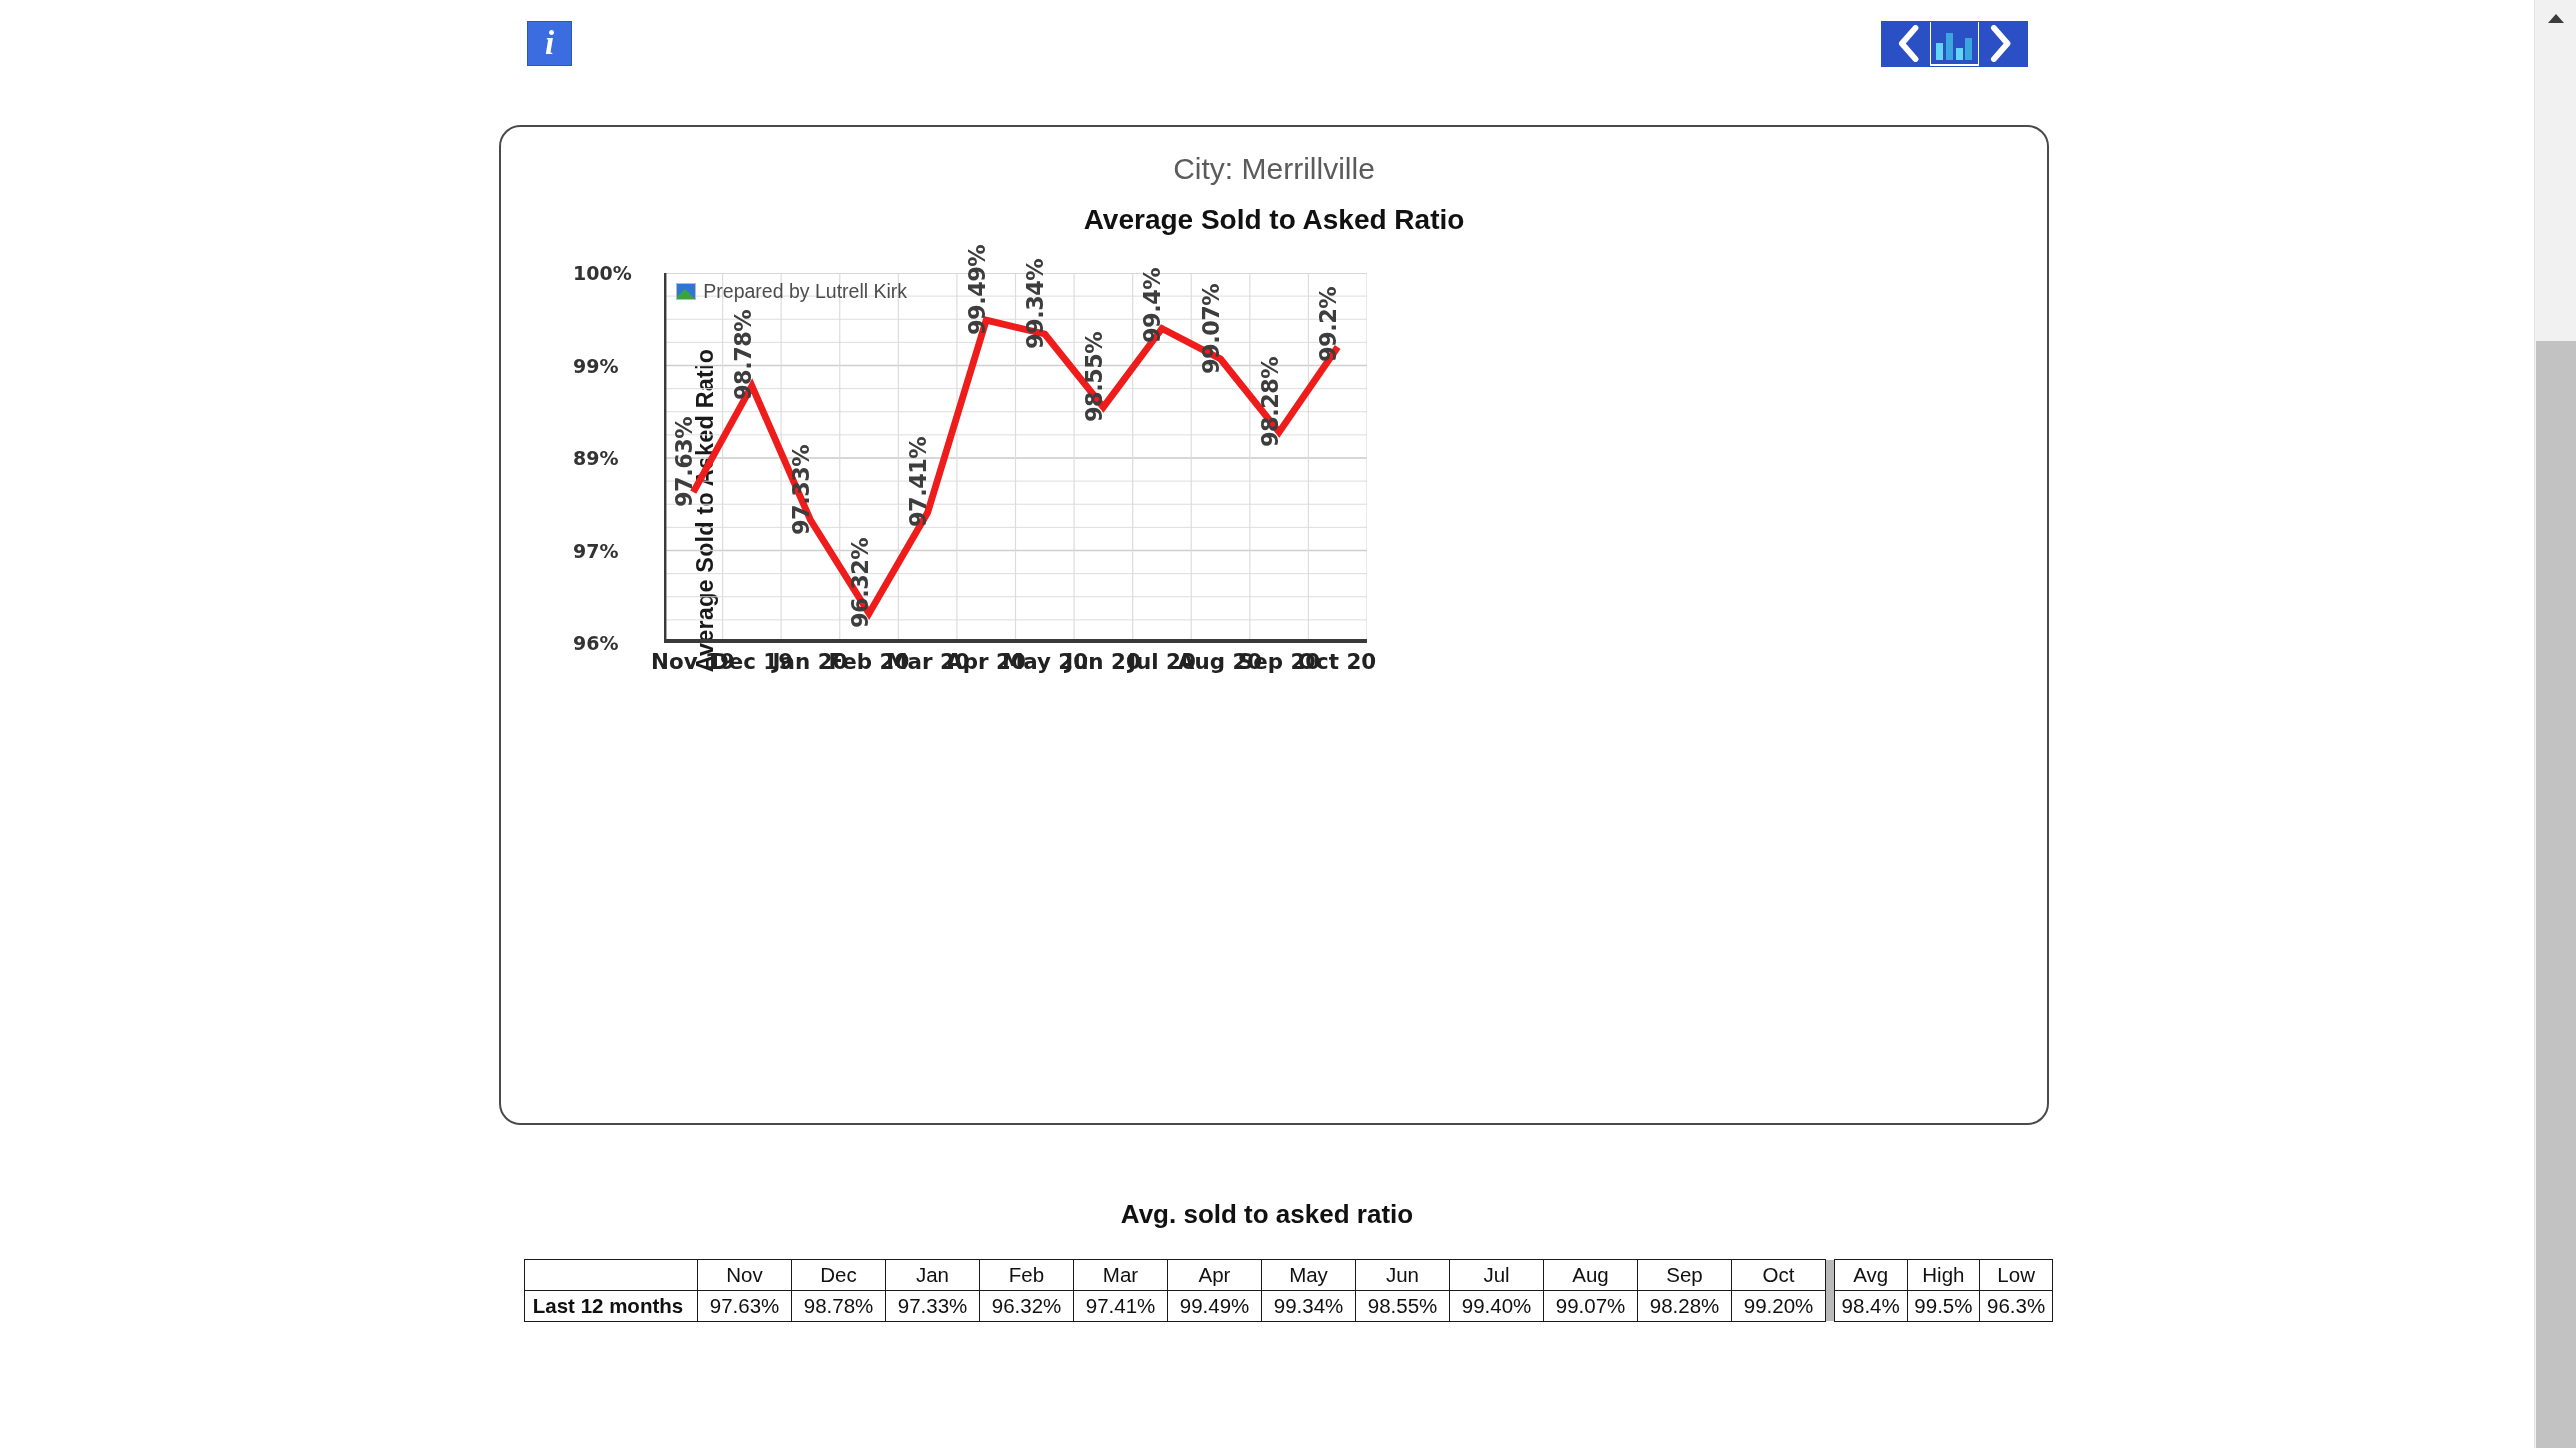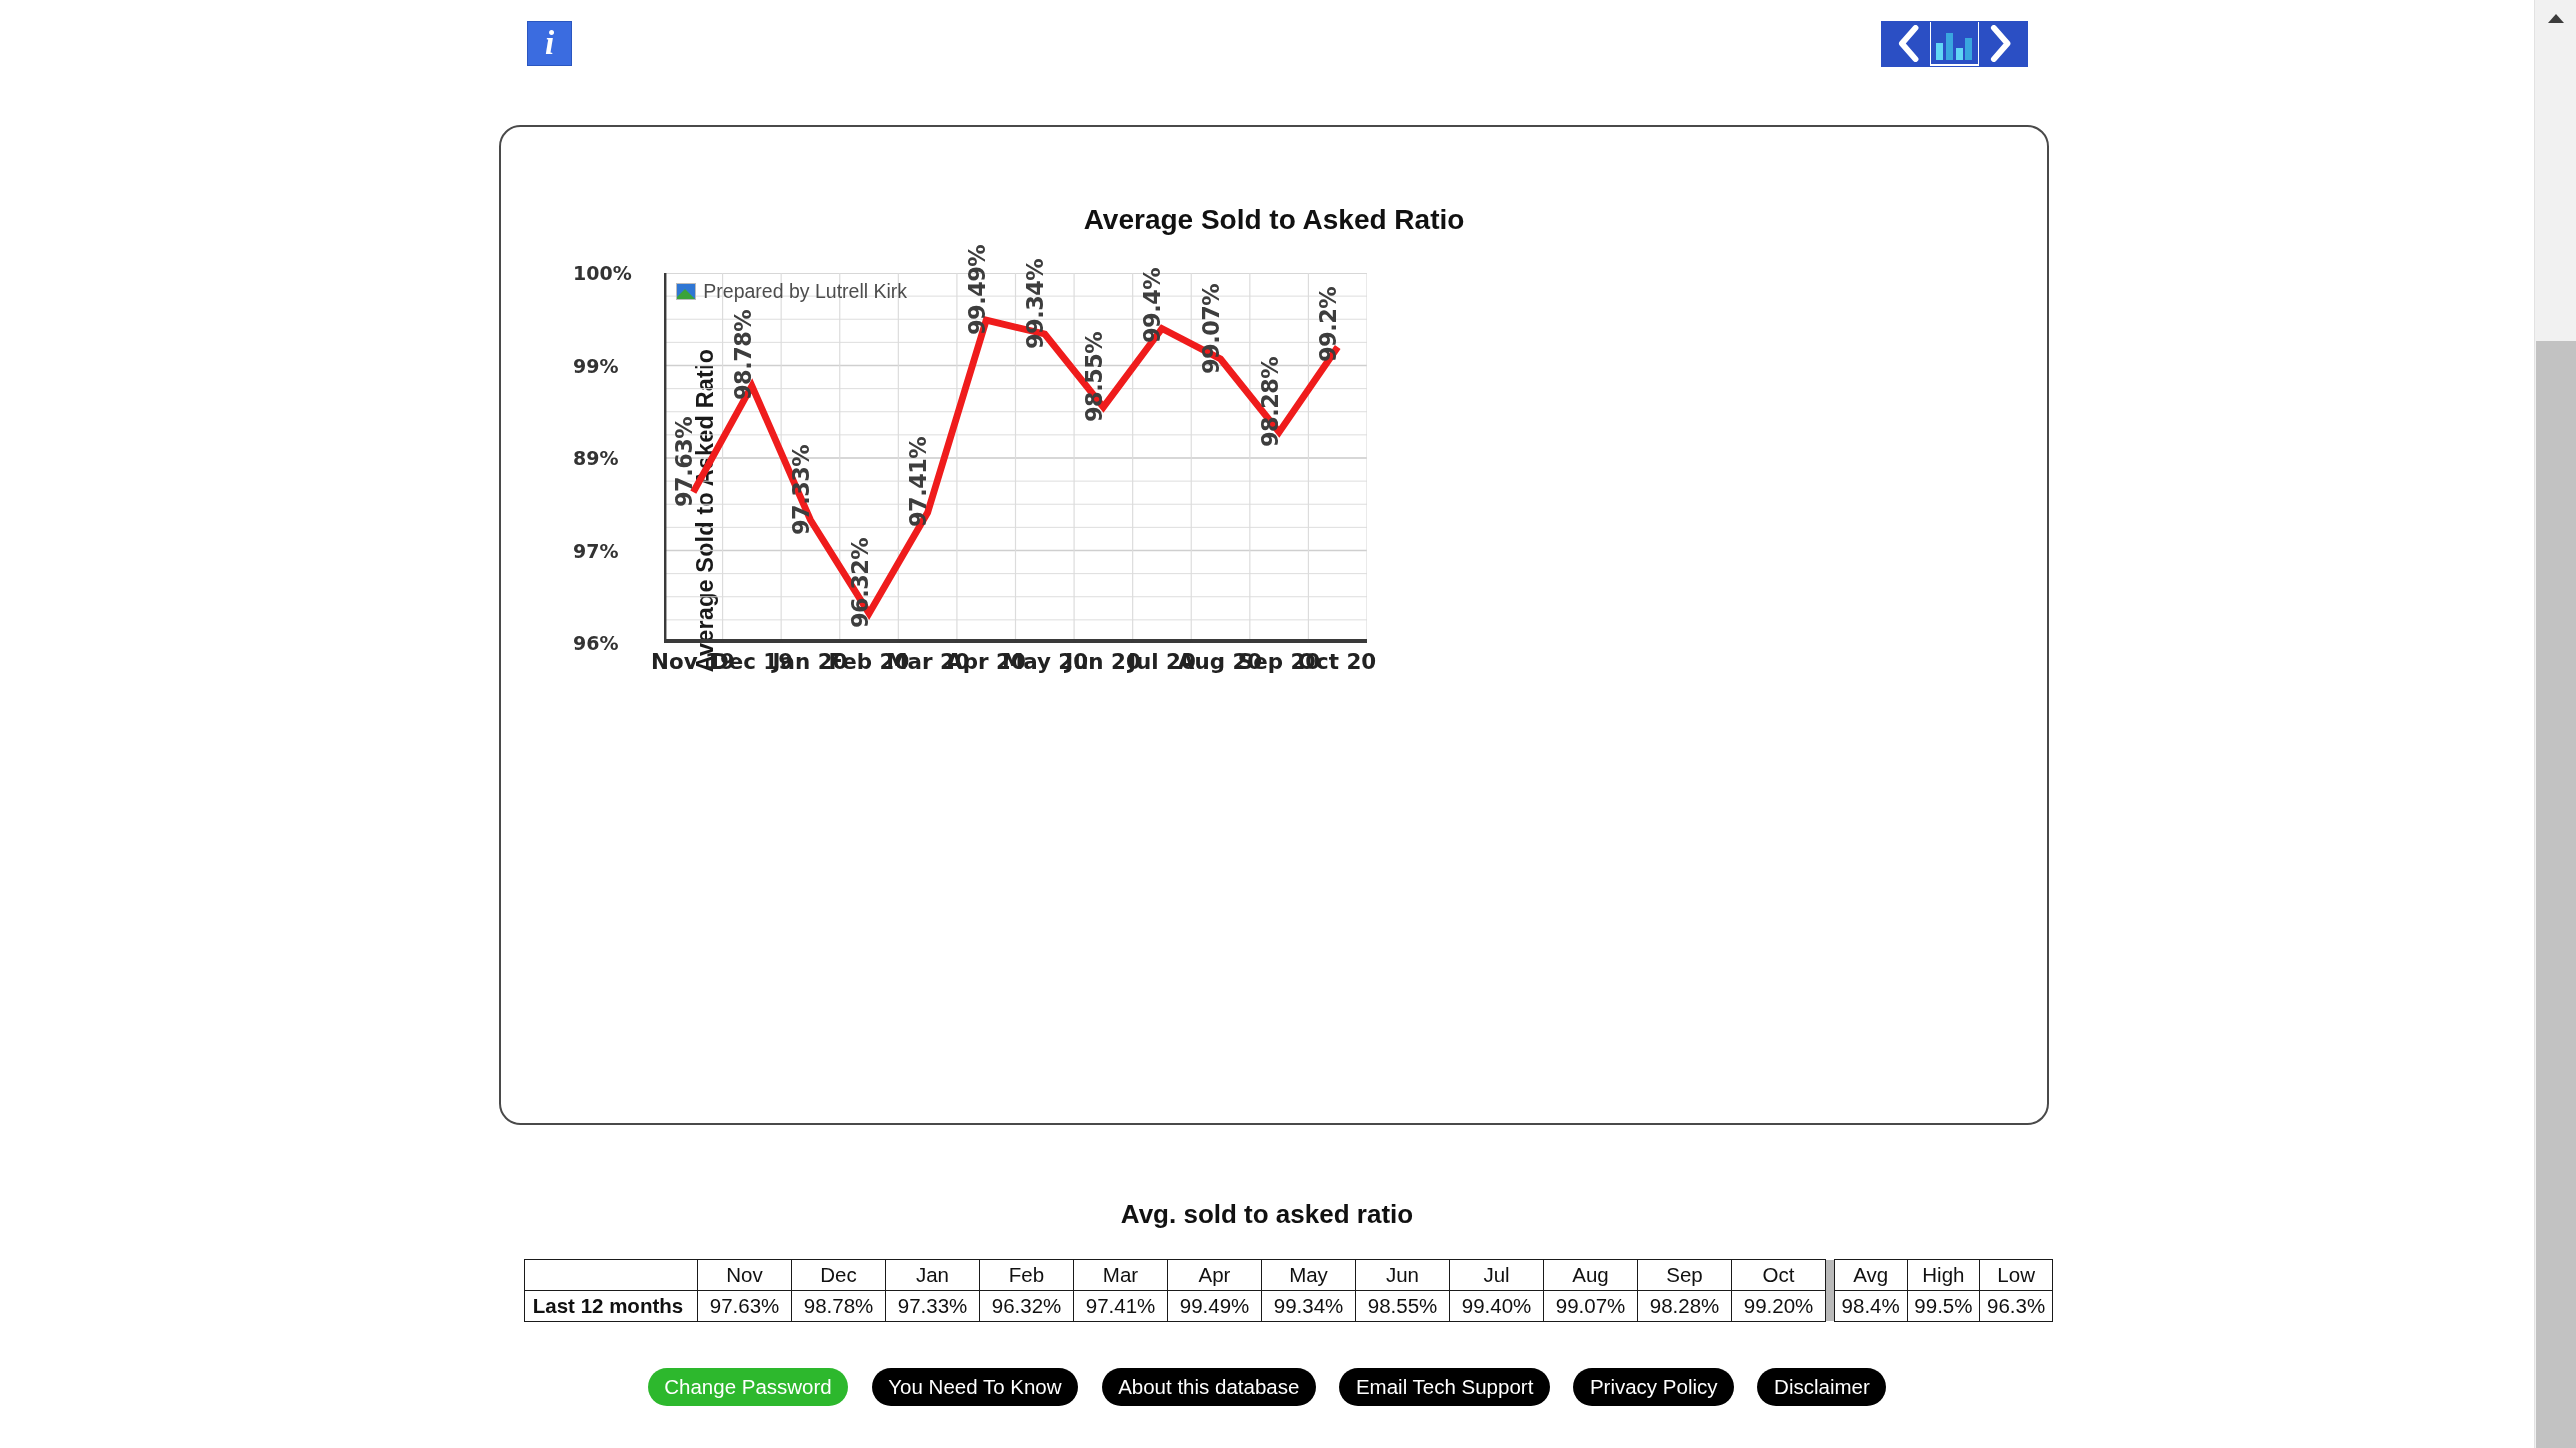--- a/index.html
+++ b/index.html
@@ -355,20 +355,21 @@
         <div class="nav-chev">
           <svg width="23.4" height="37" viewBox="0 0 24 38" aria-hidden="true">
             <polyline points="5,3 19,19 5,35" fill="none" stroke="#ffffff" stroke-width="6" stroke-linecap="round" stroke-linejoin="round"></polyline>
           </svg>
         </div>
       </div>
     </div>
 
     <div id="chart-card">
 
+      <div id="city-label">City: Merrillville</div>
       <div id="chart-title">Average Sold to Asked Ratio</div>
 
       <div id="y-axis-title">Average Sold to Asked Ratio</div>
 
       <div id="ytick-wrap">
           <div class="ytick" style="top: 370px;">96%</div>
           <div class="ytick" style="top: 278px;">97%</div>
           <div class="ytick" style="top: 185px;">89%</div>
           <div class="ytick" style="top: 93px;">99%</div>
           <div class="ytick" style="top: 0px;">100%</div>
@@ -531,28 +532,20 @@
               <td class="mcol">99.20%</td>
               <td class="gap"></td>
               <td class="scol">98.4%</td>
               <td class="scol">99.5%</td>
               <td class="scol">96.3%</td>
             </tr>
         </tbody>
       </table>
     </div>
 
-    <div id="button-bar">
-        <button class="pill green" style="background: rgb(45, 184, 45);">Change Password</button>
-        <button class="pill" style="background: rgb(0, 0, 0);">You Need To Know</button>
-        <button class="pill" style="background: rgb(0, 0, 0);">About this database</button>
-        <button class="pill" style="background: rgb(0, 0, 0);">Email Tech Support</button>
-        <button class="pill" style="background: rgb(0, 0, 0);">Privacy Policy</button>
-        <button class="pill" style="background: rgb(0, 0, 0);">Disclaimer</button>
-      </div>
 
     <div id="footer-text"></div>
   </div>
 
   <div id="scrollbar">
     <div id="sb-up">
         <span class="tri"></span>
       </div>
     <div id="sb-thumb"></div>
   </div>

